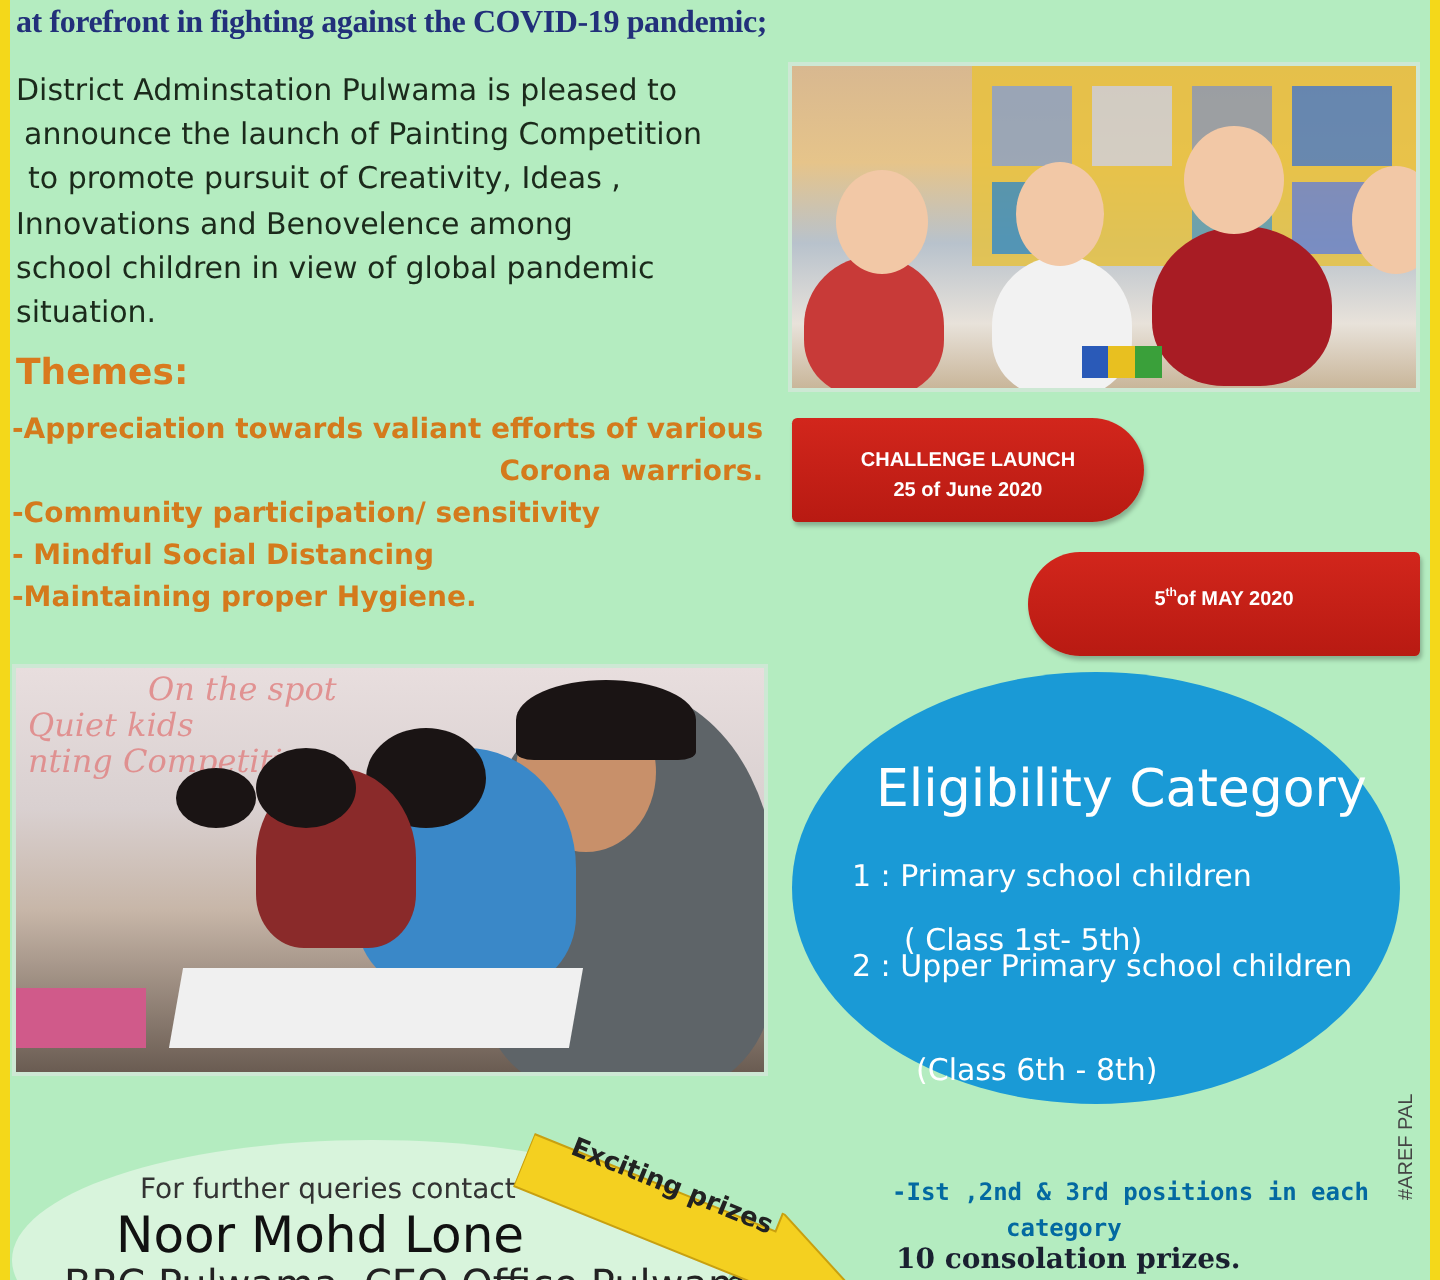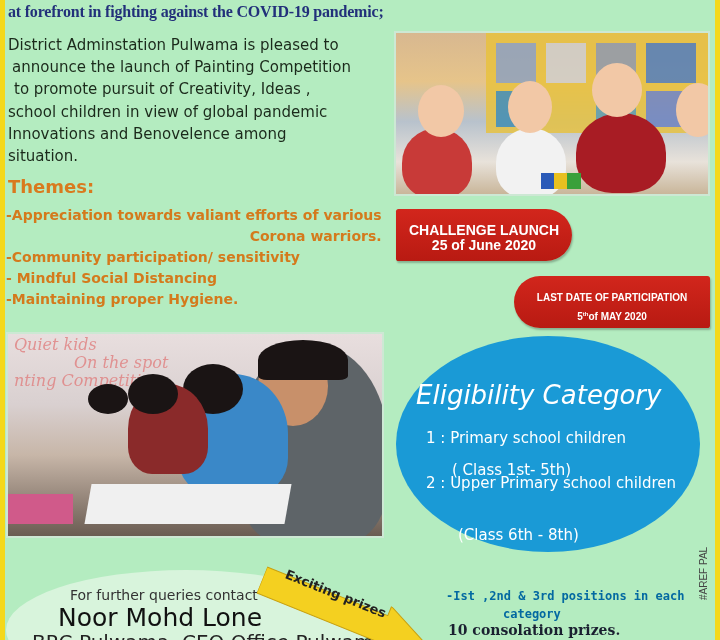--- a/index.html
+++ b/index.html
@@ -44,41 +44,41 @@
   .photo-top .shelf { position: absolute; left: 90px; top: 0; width: 226px; height: 100px; background: #e9c23a; opacity: 0.8; }
   .photo-top .shelf .cell { position: absolute; background: #6a8bb8; }
   .photo-top .kid { position: absolute; border-radius: 50% 50% 40% 40%; }
   .photo-top .head { position: absolute; border-radius: 50%; background: #f2c8a6; }
 
   .ribbon {
     position: absolute; background: linear-gradient(180deg, #d2261c 0%, #b81a12 100%);
     color: #fff; font-family: "Liberation Sans", sans-serif; font-weight: bold; text-align: center;
     border-radius: 4px 40px 40px 4px; box-shadow: 1px 2px 2px rgba(0,0,0,0.25);
   }
-  .ribbon-launch { left: 396px; top: 209px; width: 176px; height: 52px; font-size: 14px; padding-top: 14px; line-height: 15px; }
+  .ribbon-launch { left: 396px; top: 209px; width: 176px; height: 52px; font-size: 10px; padding-top: 14px; line-height: 15px; }
   .ribbon-last { left: 514px; top: 276px; width: 196px; height: 52px; font-size: 10px; padding-top: 13px; line-height: 17px; border-radius: 40px 4px 4px 40px; }
   .ribbon sup { font-size: 6px; }
 
   .photo-bottom {
     position: absolute; left: 6px; top: 332px; width: 378px; height: 206px;
     background: linear-gradient(180deg, #e8dede 0%, #d9d0d0 35%, #c7b6a8 60%, #6a5c52 100%);
     overflow: hidden; border: 2px solid #cde8d4;
   }
   .photo-bottom .board-text {
     position: absolute; left: 6px; top: 2px; color: #e08080; font-family: "DejaVu Serif", serif; font-style: italic; font-size: 16px; line-height: 18px; opacity: 0.8;
   }
   .photo-bottom .girl { position: absolute; border-radius: 50% 50% 30% 30%; }
 
   .ellipse-eligibility {
     position: absolute; left: 396px; top: 336px; width: 304px; height: 216px;
     background: #1a9ad6; border-radius: 50%;
   }
   .elig-title {
-    position: absolute; left: 416px; top: 380px;
-    font-family: "DejaVu Sans", sans-serif; font-size: 26px; color: #fff; white-space: nowrap; font-style: italic;
+    position: absolute; left: 438px; top: 380px;
+    font-family: "DejaVu Sans", sans-serif; font-size: 26px; color: #fff; white-space: nowrap;
   }
   .elig-item { position: absolute; color: #fff; font-family: "DejaVu Sans", sans-serif; font-size: 15px; white-space: nowrap; }
 
   .contact-ellipse {
     position: absolute; left: 6px; top: 570px; width: 360px; height: 120px;
     background: #d8f4dc; border-radius: 50%;
   }
   .contact-sub { position: absolute; left: 70px; top: 587px; font-family: "DejaVu Sans", sans-serif; font-size: 14px; color: #333; white-space: nowrap; }
   .contact-name { position: absolute; left: 58px; top: 603px; font-family: "DejaVu Sans", sans-serif; font-size: 25px; color: #111; white-space: nowrap; }
   .contact-org { position: absolute; left: 32px; top: 630px; font-family: "DejaVu Sans", sans-serif; font-size: 20px; color: #222; white-space: nowrap; }
@@ -103,22 +103,22 @@
 
 <div class="border-left"></div>
 <div class="border-right"></div>
 
 <div class="headline">at forefront in fighting against the COVID-19 pandemic;</div>
 
 <div class="intro">
   <div>District Adminstation Pulwama  is pleased to</div>
   <div class="i1">announce the launch of Painting Competition</div>
   <div class="i2">to promote pursuit of Creativity, Ideas ,</div>
+  <div>Innovations and  Benovelence among</div>
   <div>school children in view of global pandemic</div>
-  <div>Innovations and  Benovelence among</div>
   <div>situation.</div>
 </div>
 
 <div class="themes-title">Themes:</div>
 <ul class="themes">
   <li>-Appreciation towards valiant efforts of various</li>
   <li class="indent">Corona warriors.</li>
   <li>-Community participation/ sensitivity</li>
   <li>- Mindful Social Distancing</li>
   <li>-Maintaining proper Hygiene.</li>
@@ -143,28 +143,27 @@
   <div class="head" style="left:280px;top:50px;width:44px;height:54px;"></div>
   <div style="position:absolute;left:145px;top:140px;width:40px;height:16px;background:linear-gradient(90deg,#2a5ab8 33%,#e8c020 33%,#e8c020 66%,#3aa03a 66%);"></div>
 </div>
 
 <div class="ribbon ribbon-launch">
   <div>CHALLENGE LAUNCH</div>
   <div>25 of June 2020</div>
 </div>
 
 <div class="ribbon ribbon-last">
-  <div>LAST DATE OF PARTICIPATION</div>
   <div><span>5</span><sup>th</sup><span>of  MAY 2020</span></div>
 </div>
 
 <div class="photo-bottom">
   <div class="board-text">
+    <div style="padding-left:60px">On the spot</div>
     <div>Quiet kids</div>
-    <div style="padding-left:60px">On the spot</div>
     <div>nting Competition</div>
   </div>
   <div class="girl" style="left:230px;top:10px;width:150px;height:200px;background:#5e6468;"></div>
   <div class="head" style="position:absolute;left:250px;top:12px;width:70px;height:80px;border-radius:50%;background:#c8906a;"></div>
   <div style="position:absolute;left:250px;top:6px;width:90px;height:40px;border-radius:50% 50% 10% 10%;background:#1a1414;"></div>
   <div class="girl" style="left:170px;top:40px;width:110px;height:120px;background:#3a88c8;"></div>
   <div style="position:absolute;left:175px;top:30px;width:60px;height:50px;border-radius:50%;background:#1a1414;"></div>
   <div class="girl" style="left:120px;top:50px;width:80px;height:90px;background:#8a2a2a;"></div>
   <div style="position:absolute;left:120px;top:40px;width:50px;height:40px;border-radius:50%;background:#1a1414;"></div>
   <div style="position:absolute;left:80px;top:50px;width:40px;height:30px;border-radius:50%;background:#1a1414;"></div>

